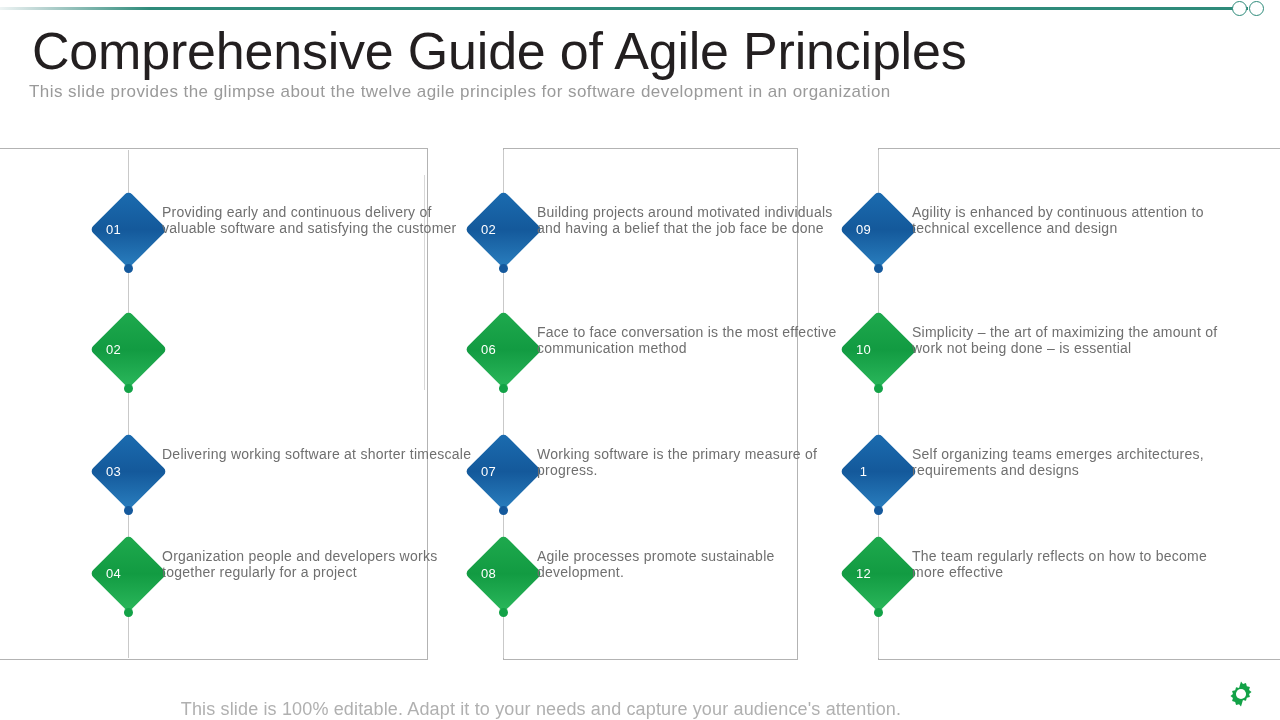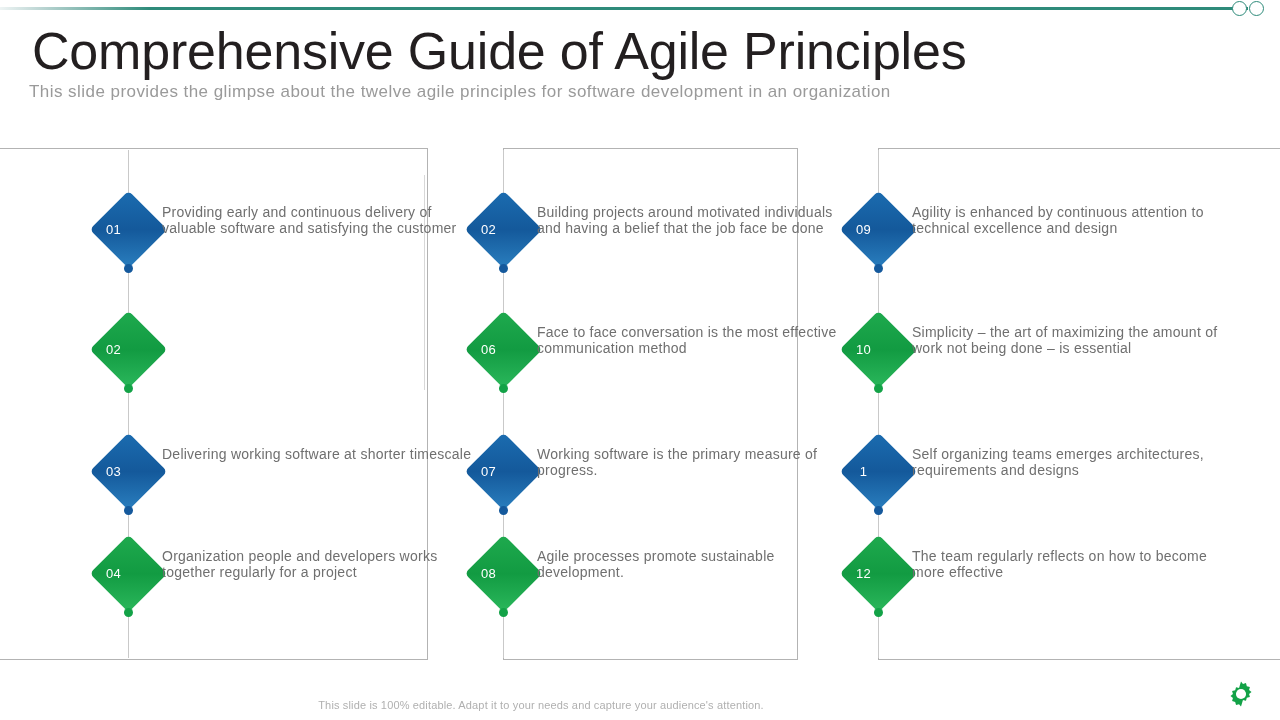--- a/index.html
+++ b/index.html
@@ -98,21 +98,21 @@
   .itext {
     position: absolute; left: 102px; top: 22px; width: 310px;
     font-size: 14px; line-height: 16.4px; color: #6f6f6f;
     letter-spacing: 0.25px;
   }
   .col3 .itext { width: 330px; }
 
   
   .footer {
     position: absolute; left: 0; top: 699px; width: 1082px;
-    text-align: center; font-size: 11px; color: #b0b0b0;
+    text-align: center; font-size: 18px; color: #b0b0b0;
     letter-spacing: 0.15px;
   }
   .gear {
     position: absolute; left: 1226px; top: 679px; width: 30px; height: 30px;
   }
 </style>
 </head>
 <body>
 
 <div class="slide">

